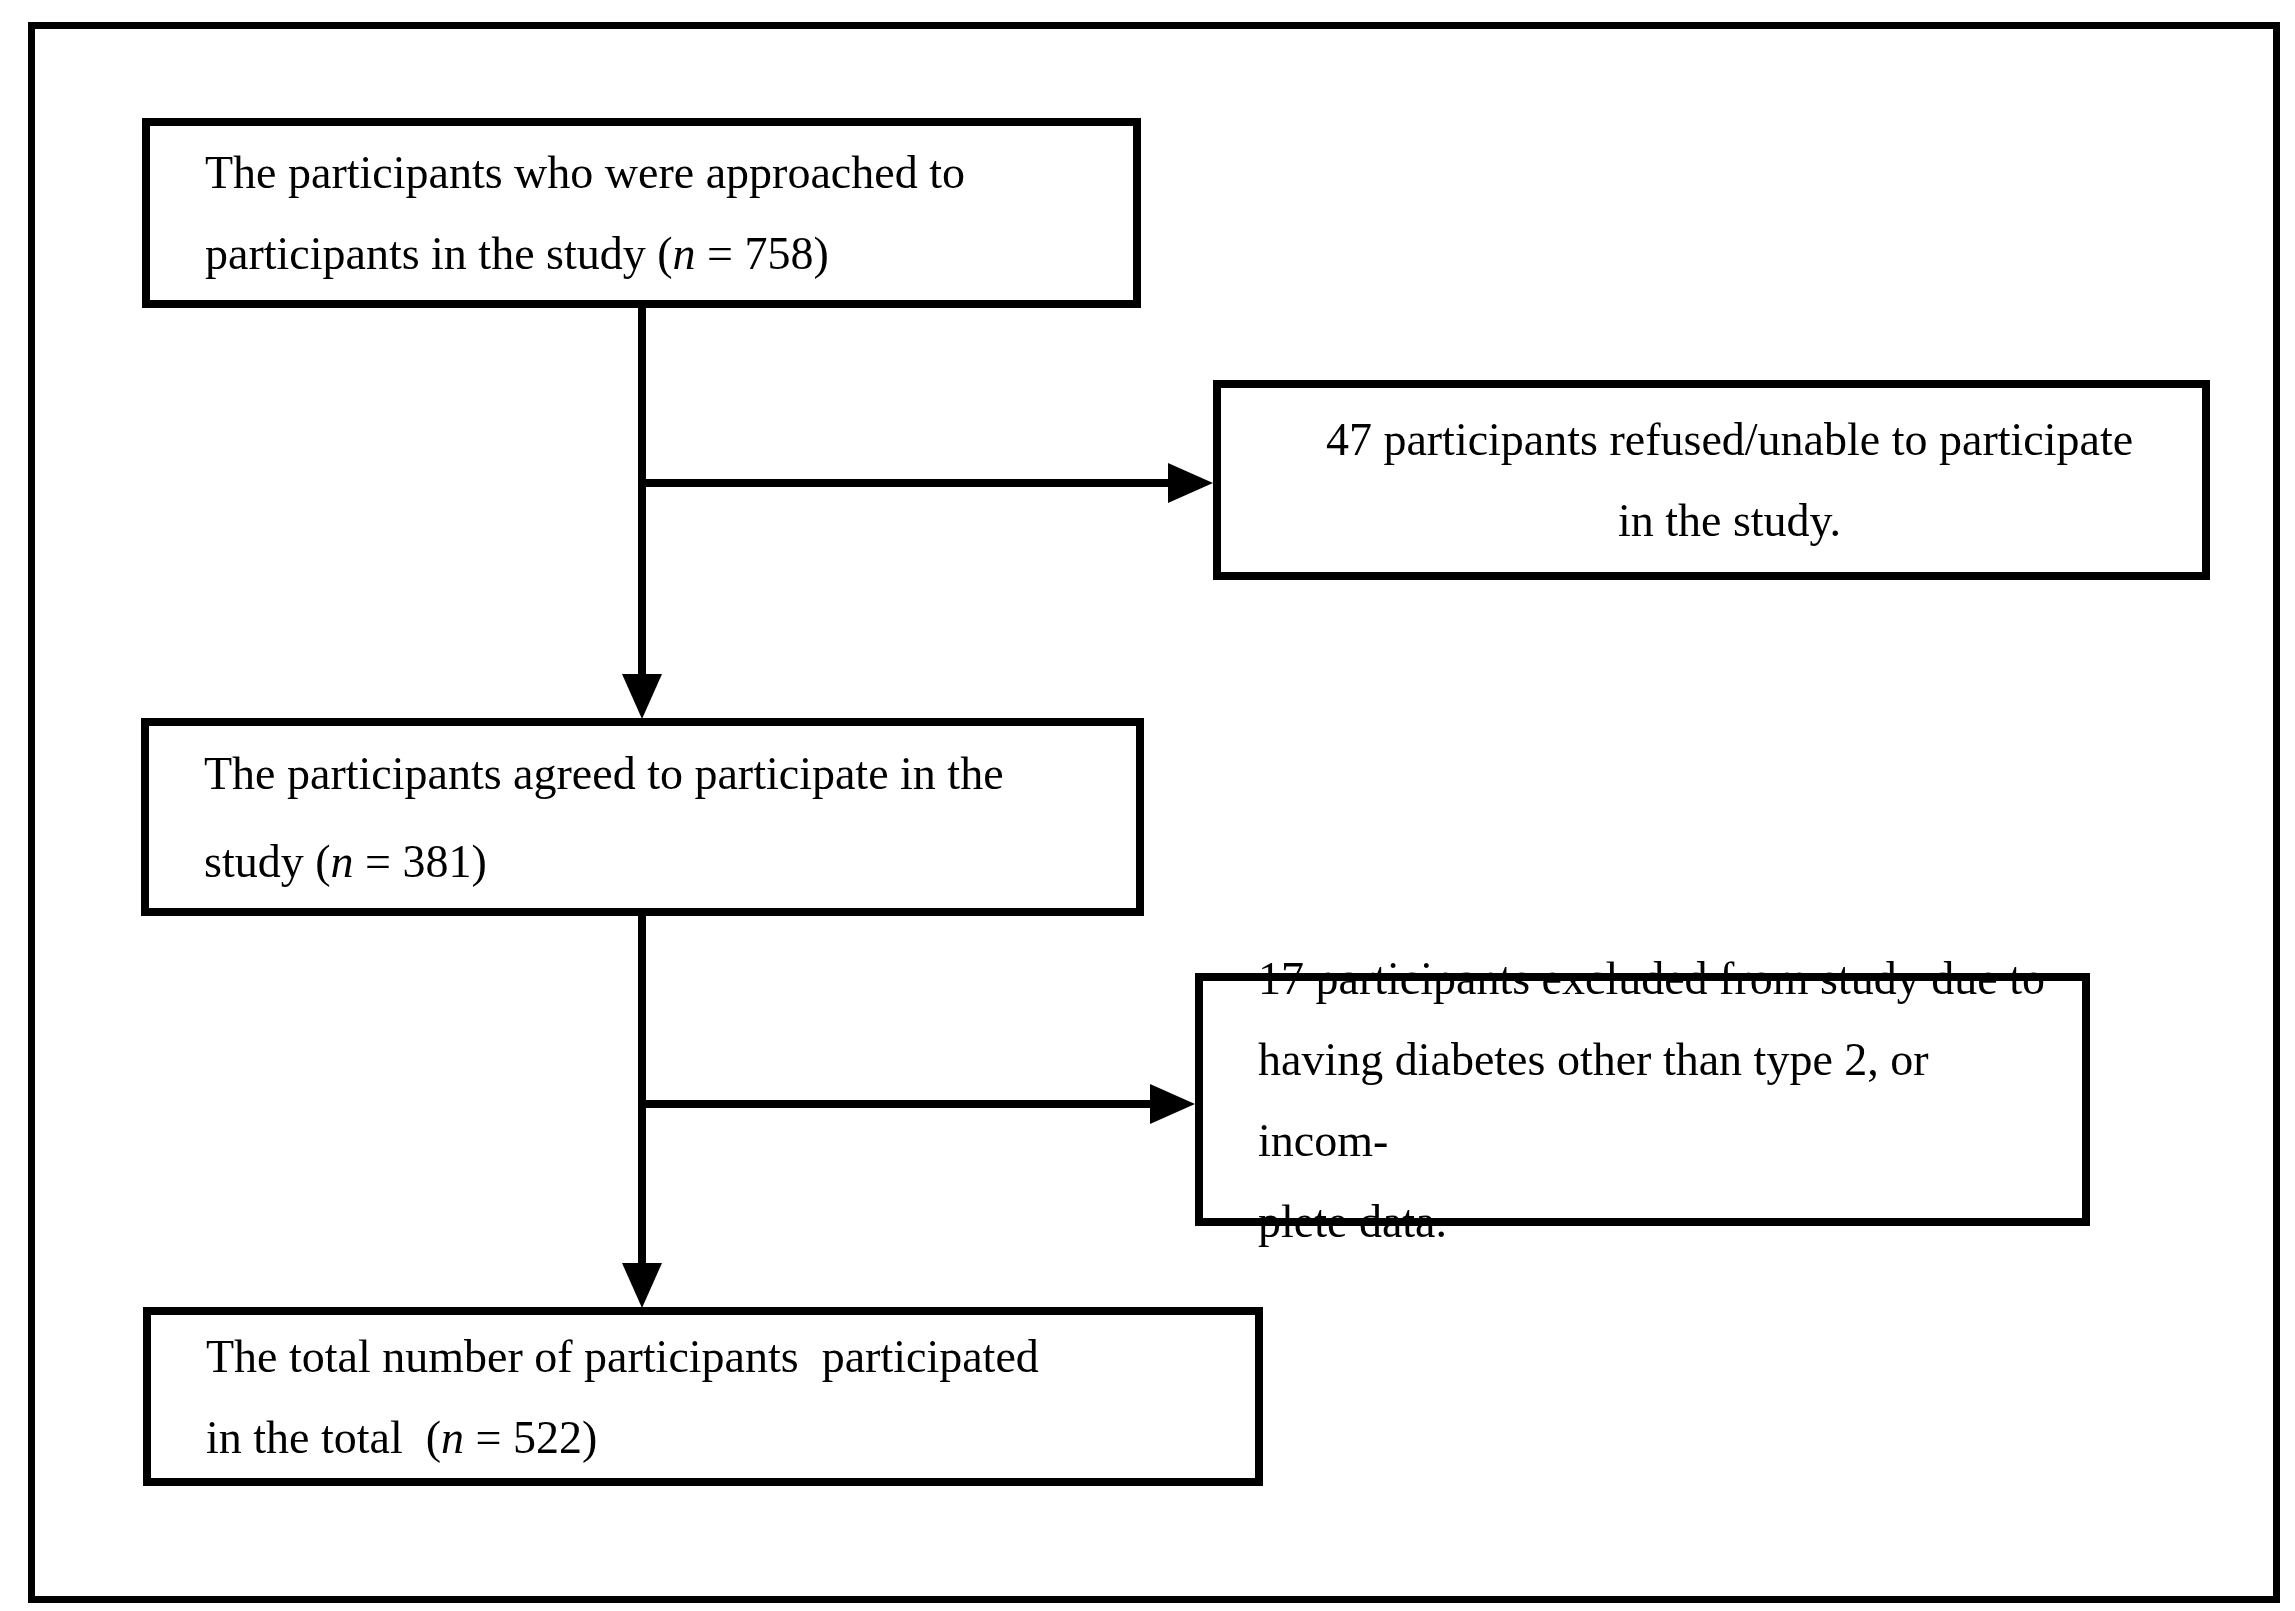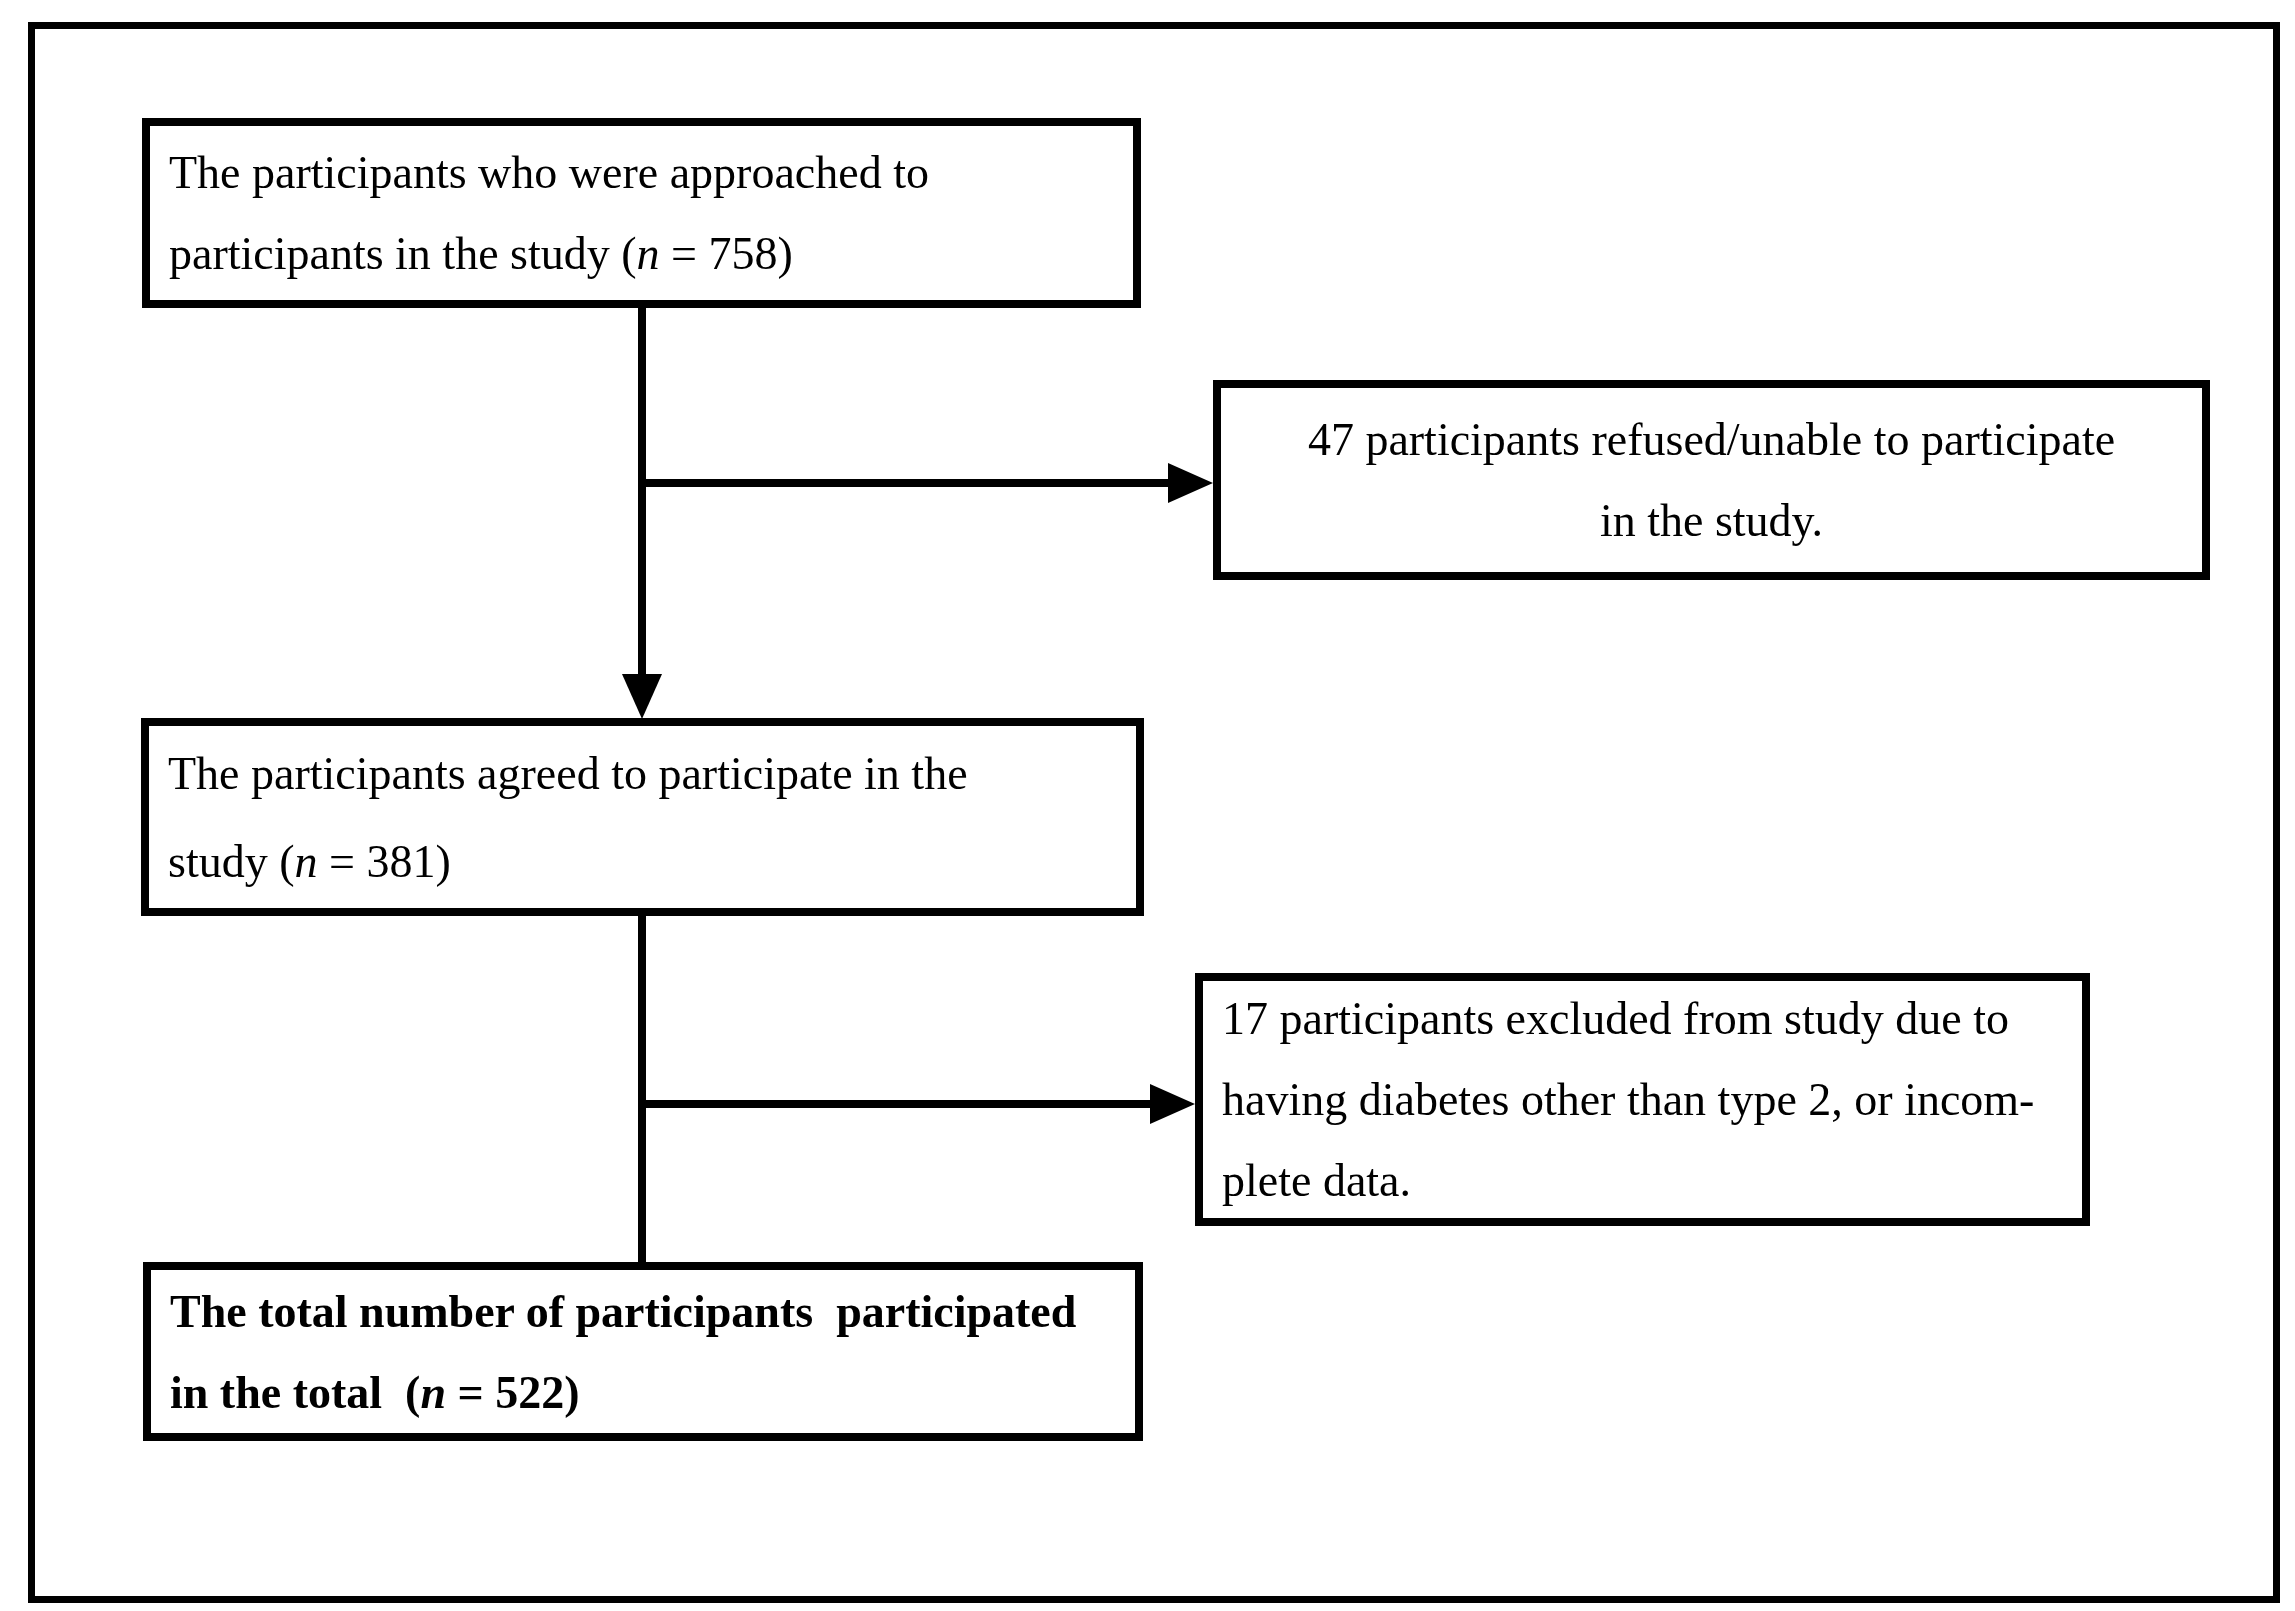--- a/index.html
+++ b/index.html
@@ -29,21 +29,21 @@
     box-sizing: border-box;
     border: 8.8px solid var(--line);
     background: var(--bg);
     display: flex;
     flex-direction: column;
     justify-content: center;
     padding: 0 19px;
     font-size: 46px;
     line-height: 81px;
   }
-  .fline { white-space: pre-wrap; }
+  .fline { white-space: pre-wrap; margin-left: 36px; }
   .n-it { font-style: italic; }
   .shaft { position: absolute; background: var(--line); }
   .head-down {
     position: absolute; width: 0; height: 0;
     border-left: 20px solid transparent;
     border-right: 20px solid transparent;
     border-top: 45px solid var(--line);
   }
   .head-right {
     position: absolute; width: 0; height: 0;
@@ -85,19 +85,19 @@
 
   <div class="shaft" style="left:638px; top:1100px; width:513px; height:7.7px;"></div>
   <div class="head-right" style="left:1150px; top:1084px;"></div>
 
   <div class="fbox" style="left:1195px; top:973px; width:895px; height:253px;">
     <div class="fline"><span>17 participants excluded from study due to</span></div>
     <div class="fline"><span>having diabetes other than type 2, or incom-</span></div>
     <div class="fline"><span>plete data.</span></div>
   </div>
 
-  <div class="fbox" style="left:143px; top:1262px; width:1000px; height:179px;font-weight:bold;">
+  <div class="fbox" style="left:143px; top:1307px; width:1120px; height:179px;">
     <div class="fline"><span>The total number of participants  participated</span><span class="n-it"></span><span></span></div>
     <div class="fline"><span>in the total  (</span><span class="n-it">n</span><span> = 522)</span></div>
   </div>
 
 </div>
 
 
 </body></html>

